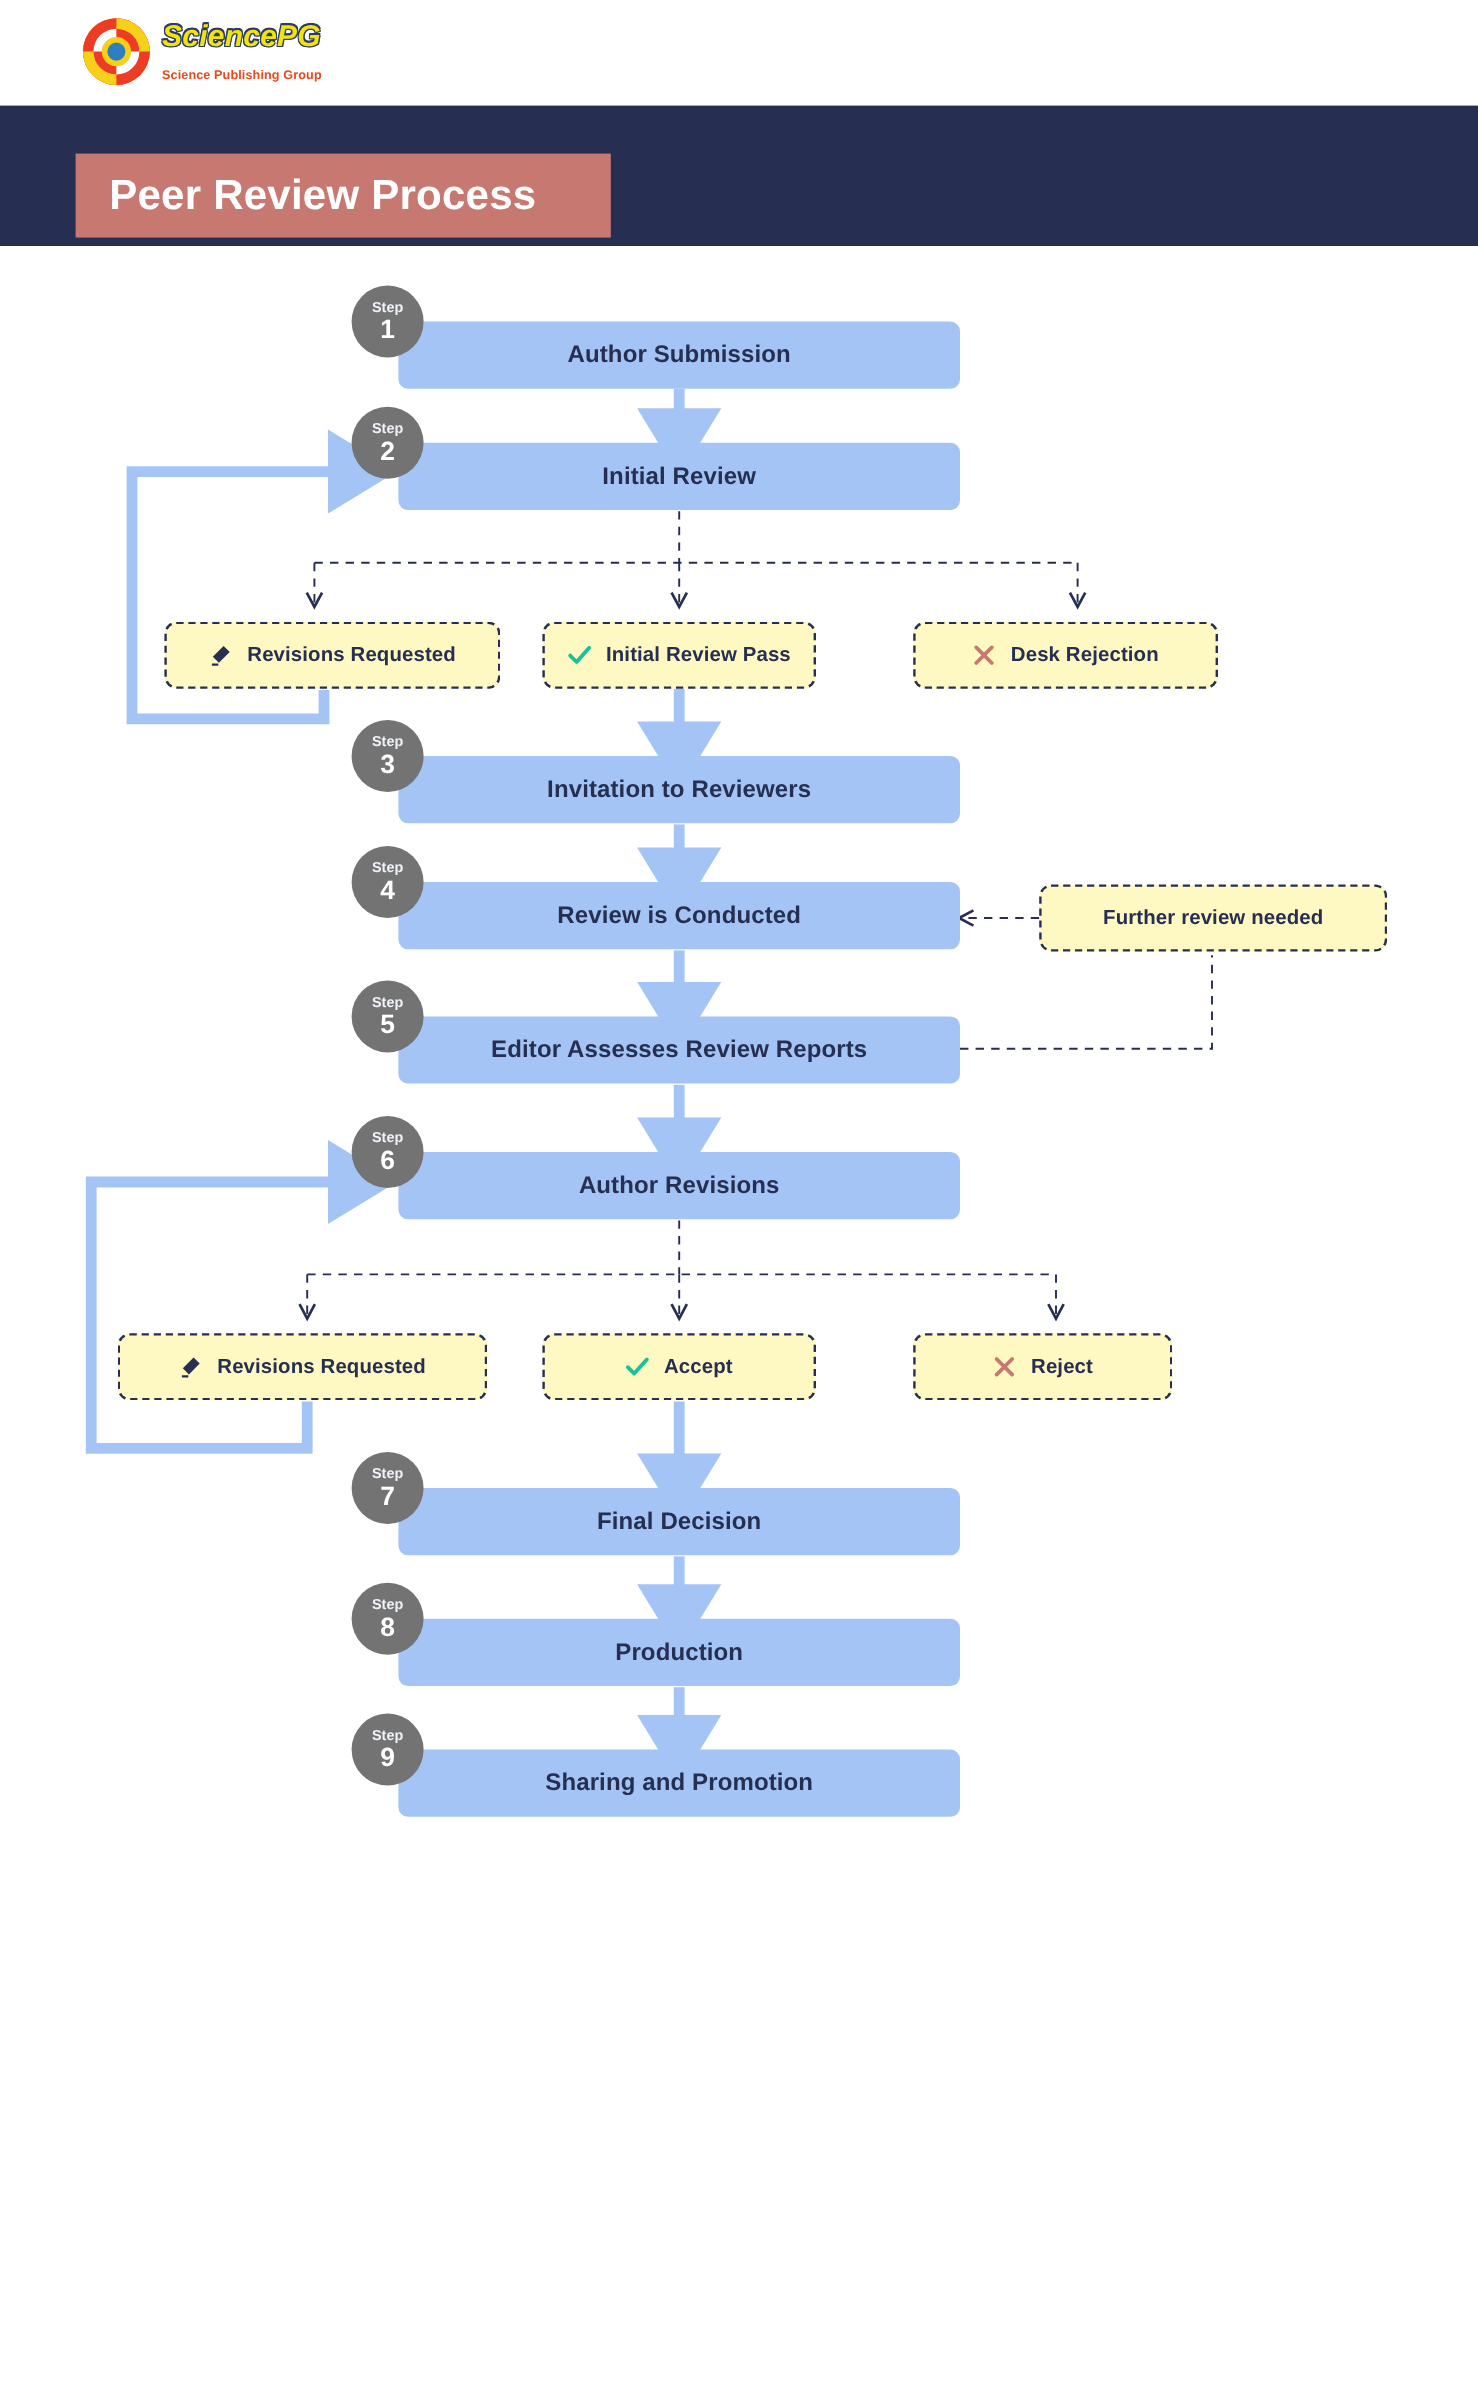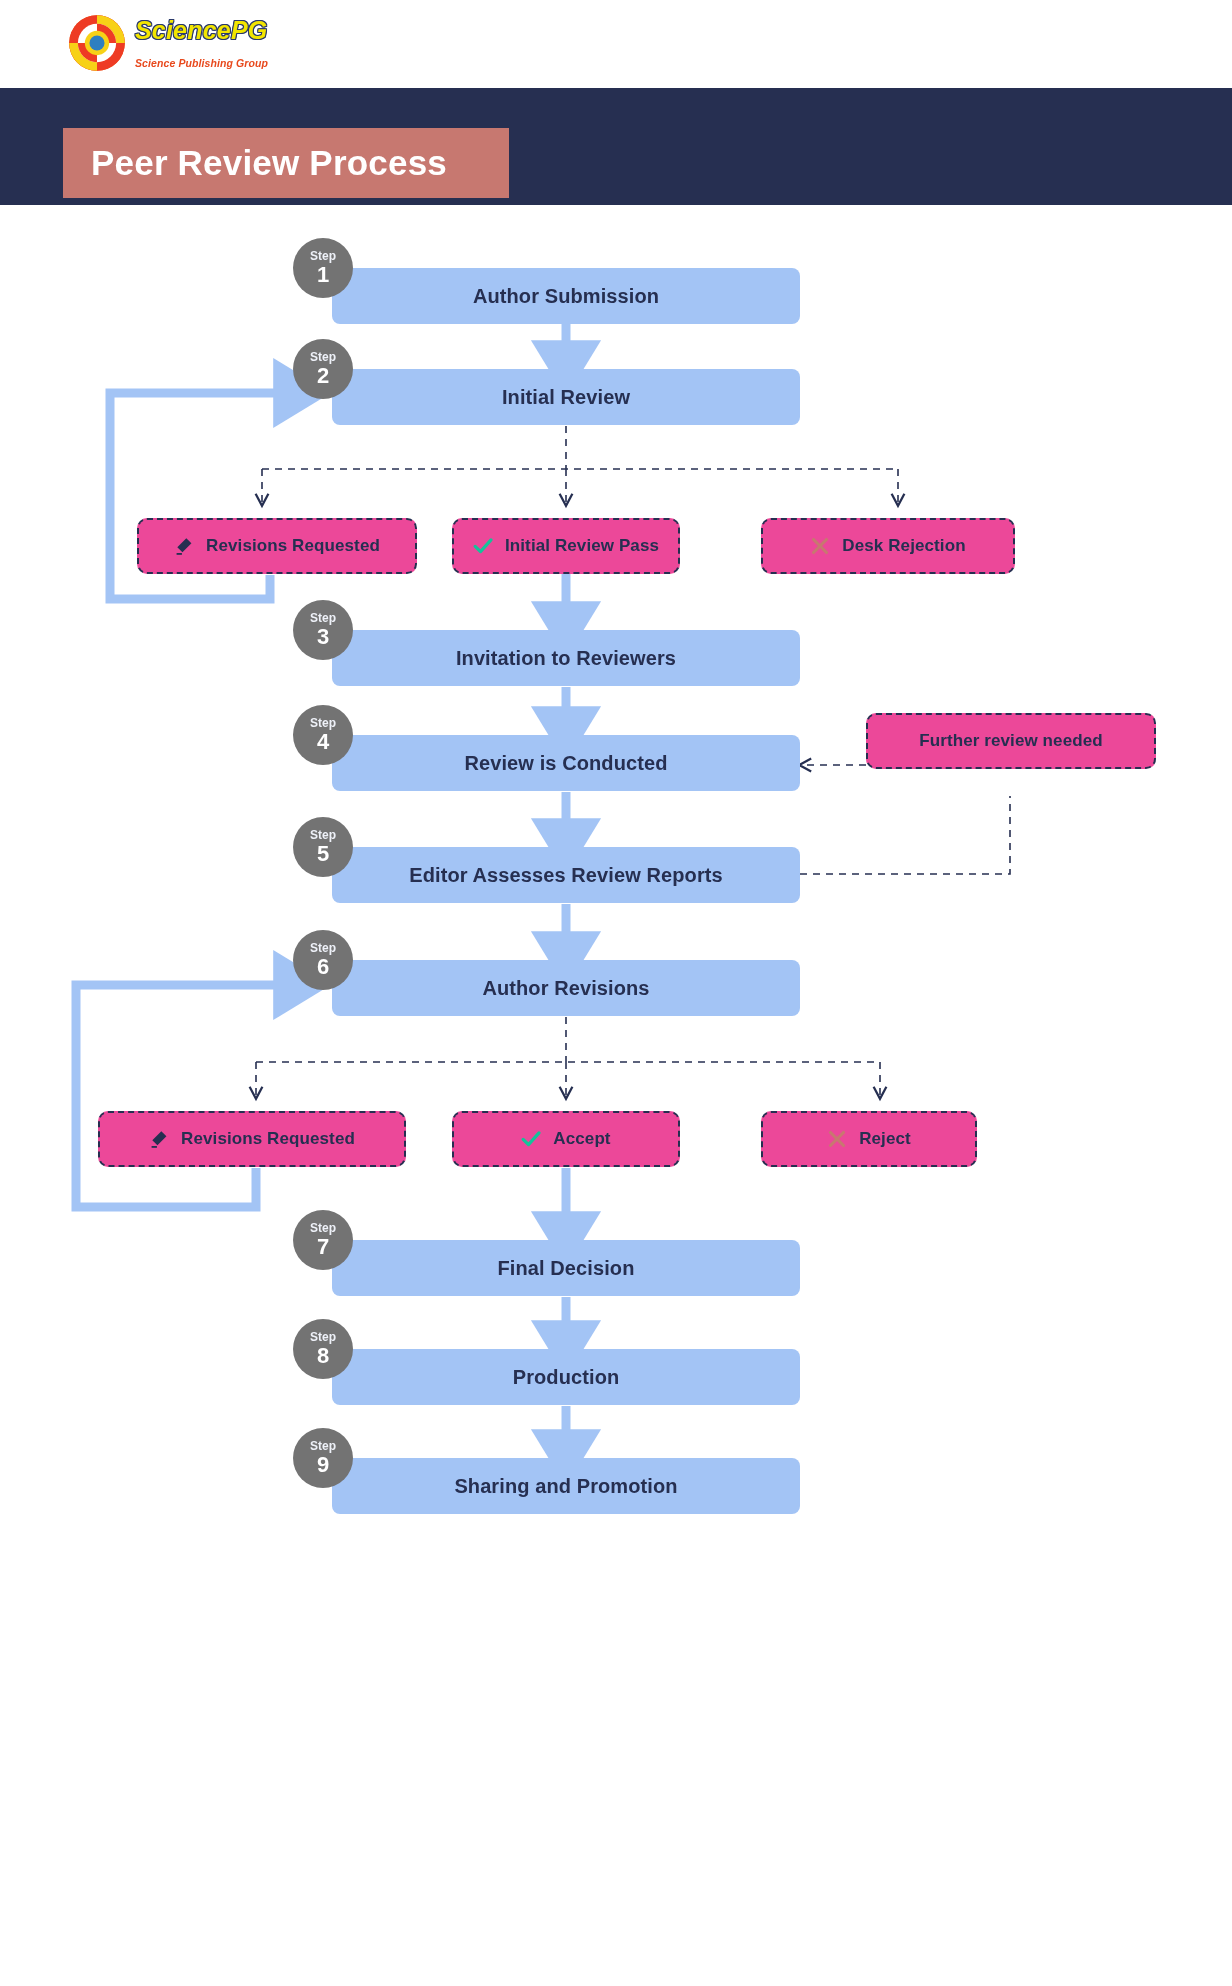--- a/index.html
+++ b/index.html
@@ -41,21 +41,20 @@
        0 1px 0 #2b3a6b, 0 -1px 0 #2b3a6b,
        1px 1px 0 #2b3a6b, -1px -1px 0 #2b3a6b,
        1px -1px 0 #2b3a6b, -1px 1px 0 #2b3a6b;
   }
   .logo-sub {
     font-size: 10.5px;
     font-weight: bold;
     color: #e8491d;
     margin-top: 15px;
     letter-spacing: .1px;
-    font-style: italic;
   }
 
   
   .header {
     position: absolute;
     left: 0; top: 88px;
     width: 1232px; height: 117px;
     background: #262f51;
   }
   .title-plate {
@@ -127,21 +126,21 @@
     line-height: 1.05;
     margin-top: 1px;
   }
 
   
   .chip {
     position: absolute;
     height: 56px;
     border: 2px dashed #262f51;
     border-radius: 10px;
-    background: #ec4899;
+    background: #fef9c3;
     display: flex;
     align-items: center;
     justify-content: center;
     gap: 12px;
     z-index: 3;
   }
   .chip .chip-label {
     color: #262f51;
     font-size: 17px;
     font-weight: bold;
@@ -302,21 +301,21 @@
   </div>
 
   <div class="step-box" style="left:332px; top:530px; width:468px;">
     <span class="label">Review is Conducted</span>
   </div>
   <div class="step-badge" style="left:293px; top:500px;">
     <span class="s-word">Step</span>
     <span class="s-num">4</span>
   </div>
 
-  <div class="chip plain" style="left:866px; top:508px; width:290px;">
+  <div class="chip plain" style="left:866px; top:532px; width:290px;">
     <span class="chip-label">Further review needed</span>
   </div>
 
   <div class="step-box" style="left:332px; top:642px; width:468px;">
     <span class="label">Editor Assesses Review Reports</span>
   </div>
   <div class="step-badge" style="left:293px; top:612px;">
     <span class="s-word">Step</span>
     <span class="s-num">5</span>
   </div>

